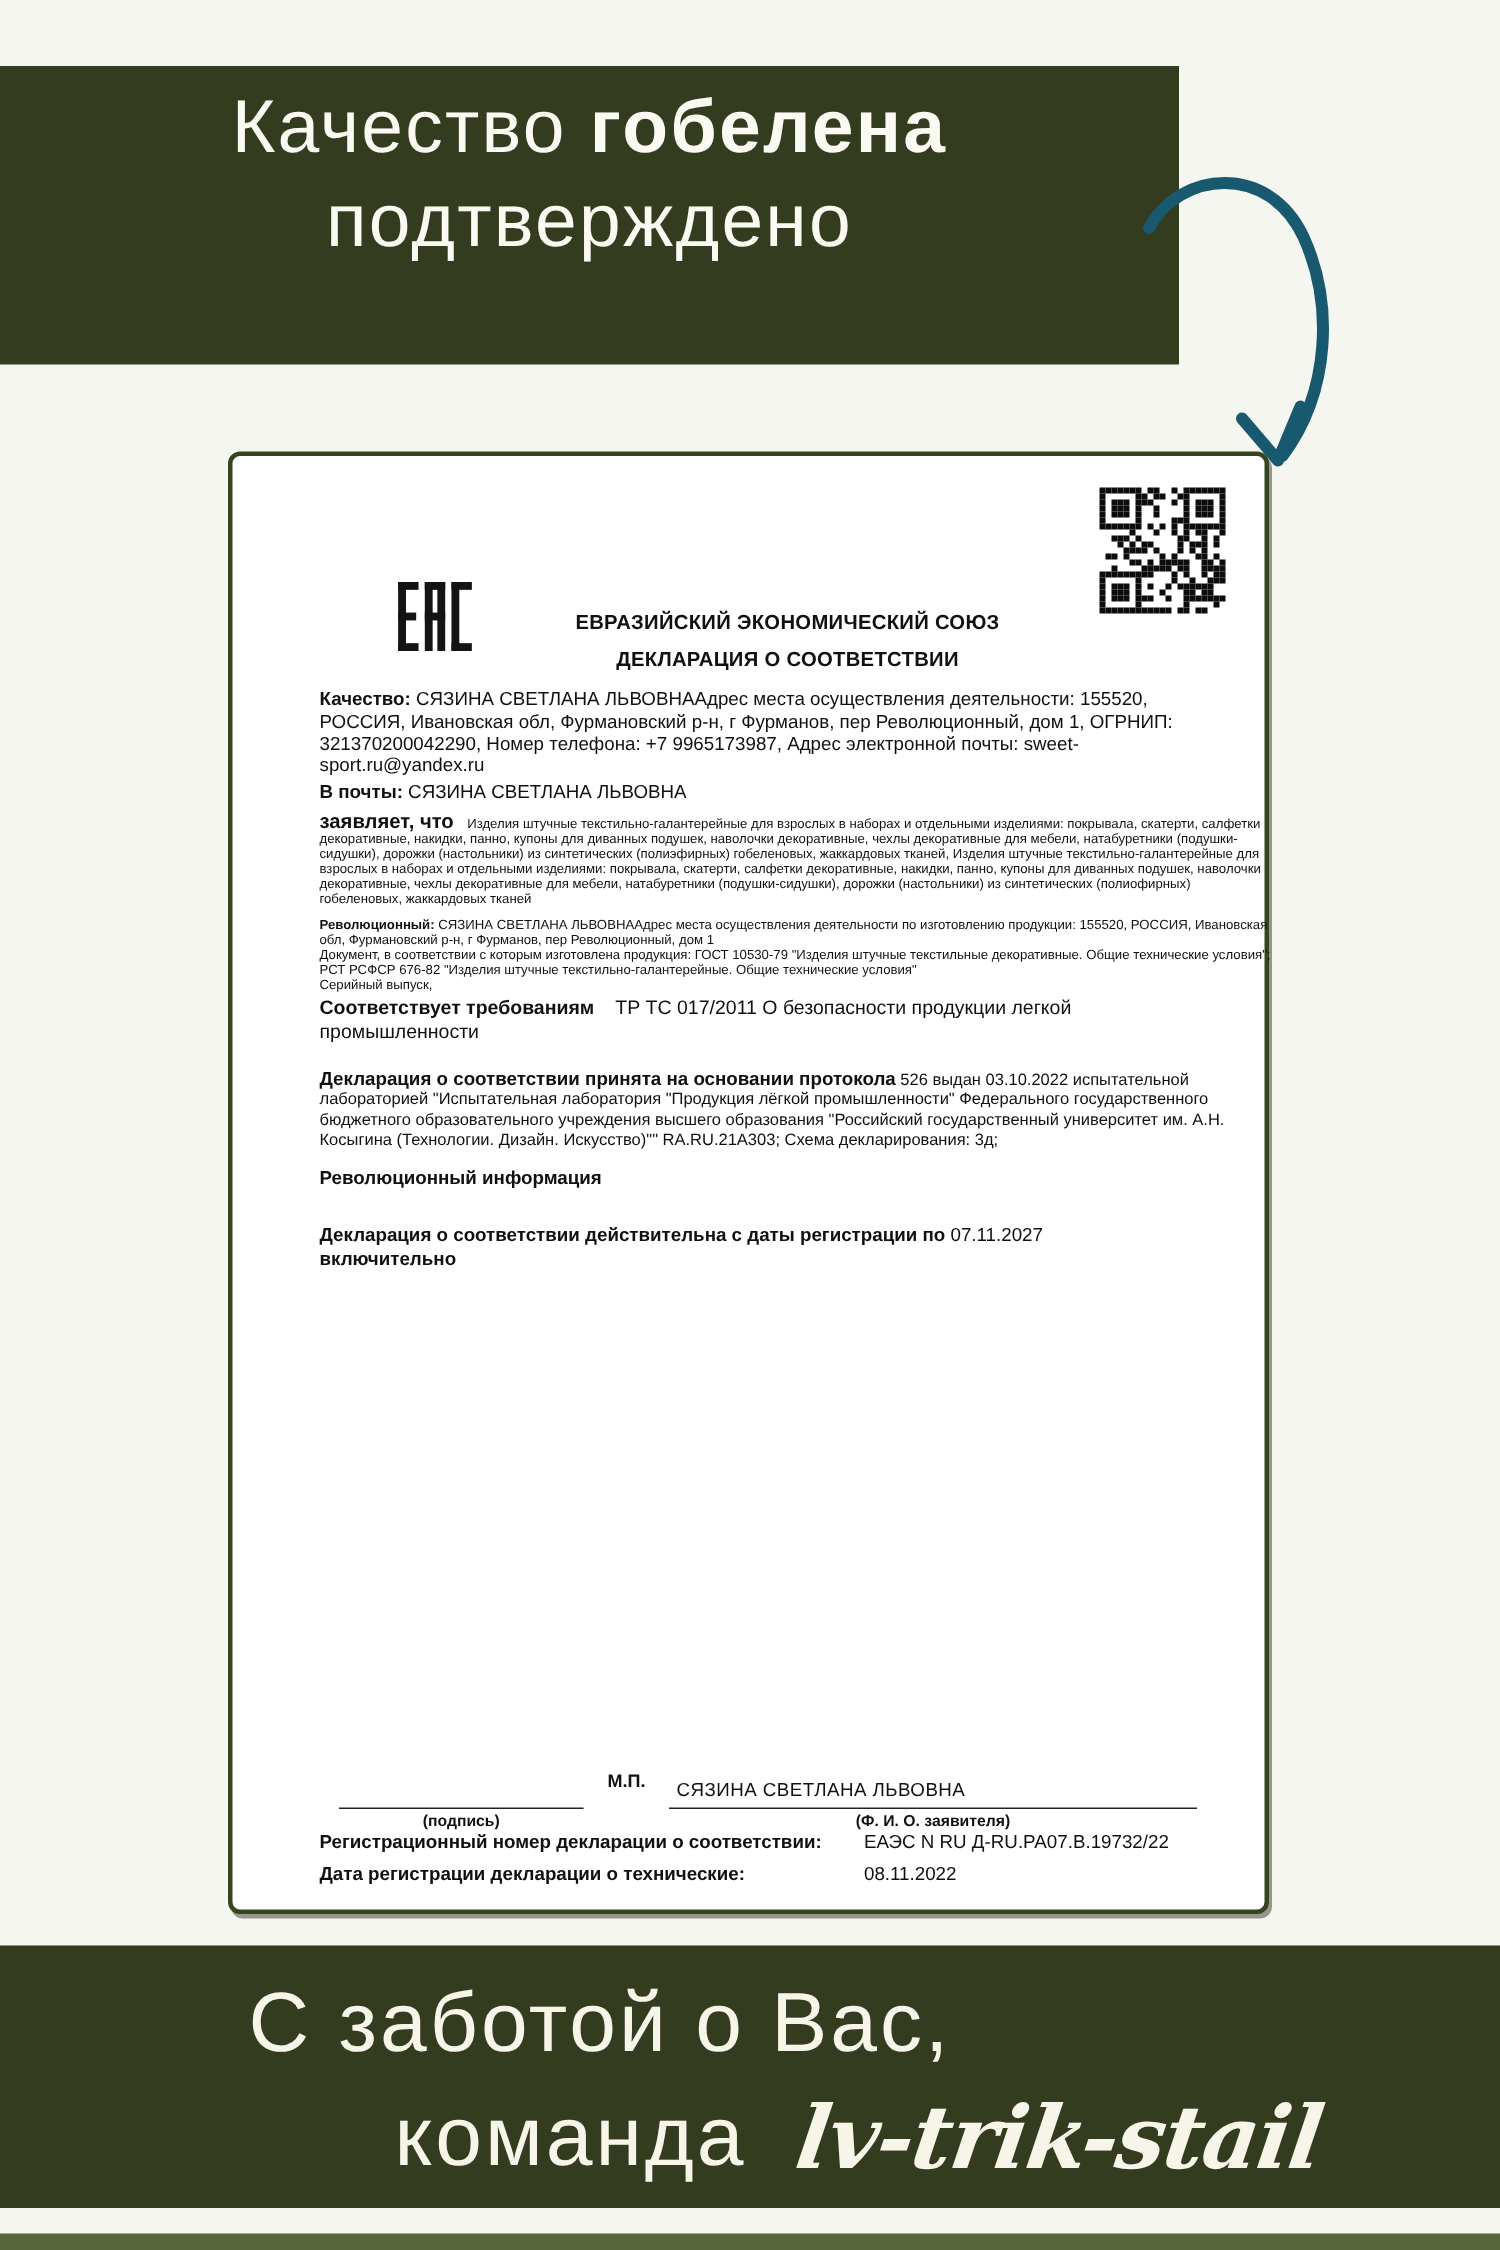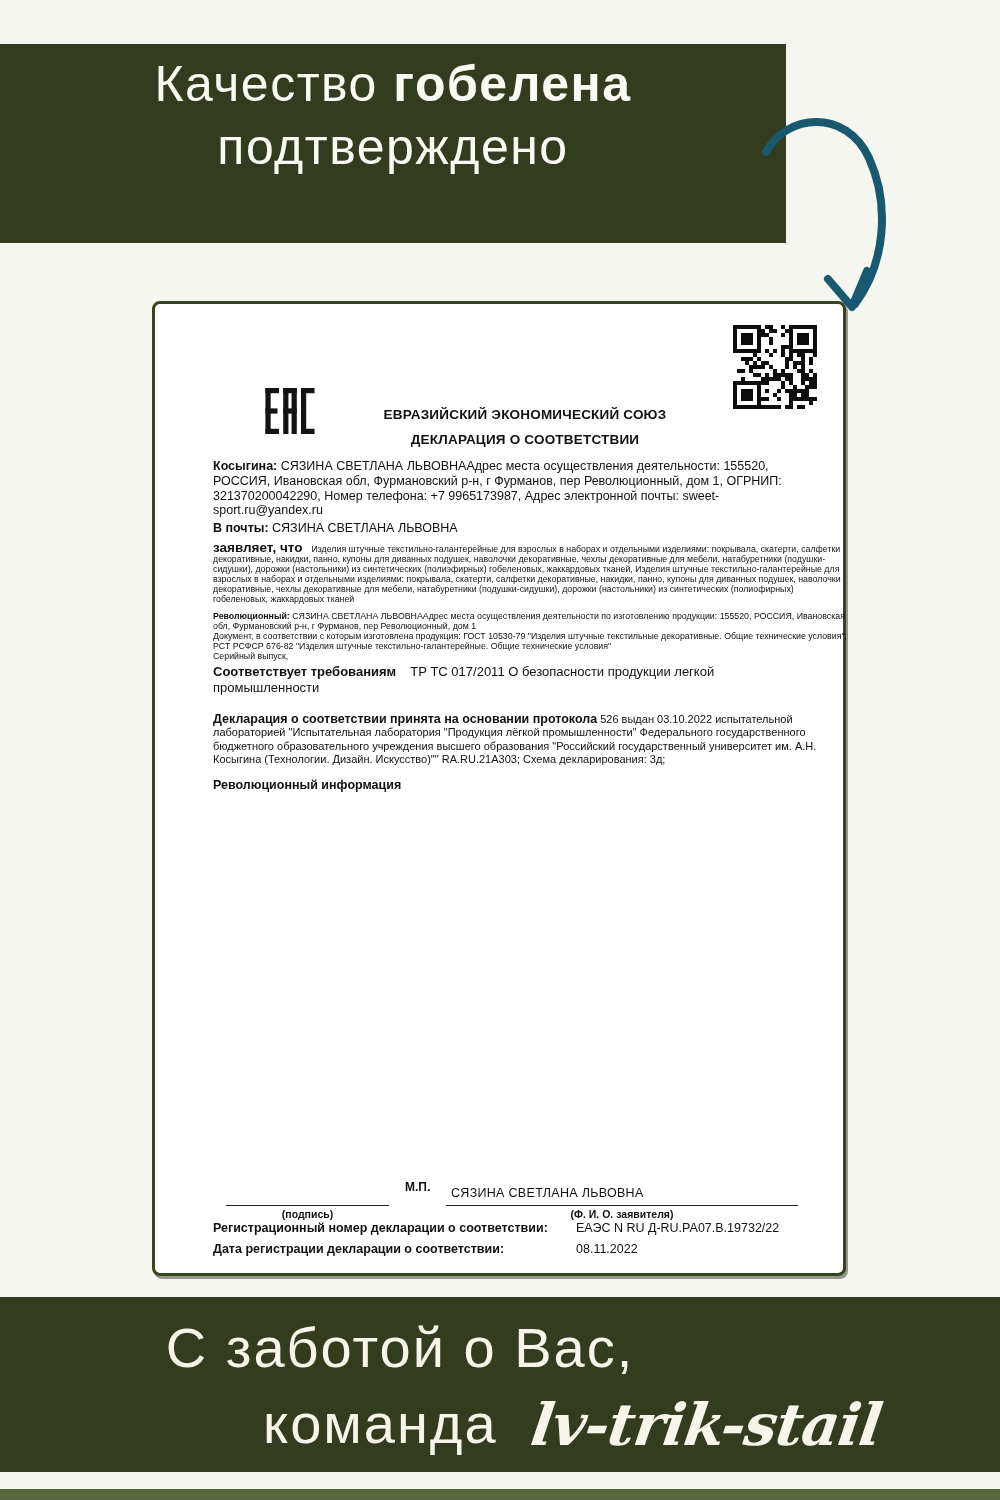--- a/index.html
+++ b/index.html
@@ -376,50 +376,51 @@
     <g transform="translate(34,0)">
       <rect x="0" y="0" width="5" height="44"></rect>
         <rect x="0" y="0" width="13" height="5"></rect>
       <rect x="0" y="39" width="13" height="5"></rect>
     </g>
   </svg>
 
   <div class="abs cert-title t1">ЕВРАЗИЙСКИЙ ЭКОНОМИЧЕСКИЙ СОЮЗ</div>
   <div class="abs cert-title t2">ДЕКЛАРАЦИЯ О СООТВЕТСТВИИ</div>
 
-  <div class="abs p-normal applicant"><span class="lbl">Косыгина:</span><span> СЯЗИНА СВЕТЛАНА ЛЬВОВНААдрес места осуществления деятельности: 155520, РОССИЯ, Ивановская обл, Фурмановский р-н, г Фурманов, пер Революционный, дом 1, ОГРНИП: 321370200042290, Номер телефона: +7 9965173987, Адрес электронной почты: sweet-sport.ru@yandex.ru</span></div>
+  <div class="abs p-normal applicant"><span class="lbl">Качество:</span><span> СЯЗИНА СВЕТЛАНА ЛЬВОВНААдрес места осуществления деятельности: 155520, РОССИЯ, Ивановская обл, Фурмановский р-н, г Фурманов, пер Революционный, дом 1, ОГРНИП: 321370200042290, Номер телефона: +7 9965173987, Адрес электронной почты: sweet-sport.ru@yandex.ru</span></div>
 
   <div class="abs p-normal in-person"><span class="lbl">В почты:</span><span> СЯЗИНА СВЕТЛАНА ЛЬВОВНА</span></div>
 
   <div class="abs p-small declares"><span class="big-lbl">заявляет, что</span><span>Изделия штучные текстильно-галантерейные для взрослых в наборах и отдельными изделиями: покрывала, скатерти, салфетки декоративные, накидки, панно, купоны для диванных подушек, наволочки декоративные, чехлы декоративные для мебели, натабуретники (подушки-сидушки), дорожки (настольники) из синтетических (полиэфирных) гобеленовых, жаккардовых тканей, Изделия штучные текстильно-галантерейные для взрослых в наборах и отдельными изделиями: покрывала, скатерти, салфетки декоративные, накидки, панно, купоны для диванных подушек, наволочки декоративные, чехлы декоративные для мебели, натабуретники (подушки-сидушки), дорожки (настольники) из синтетических (полиофирных) гобеленовых, жаккардовых тканей</span></div>
 
   <div class="abs p-small maker-group">
     <p><span class="lbl">Революционный:</span><span> СЯЗИНА СВЕТЛАНА ЛЬВОВНААдрес места осуществления деятельности по изготовлению продукции: 155520, РОССИЯ, Ивановская обл, Фурмановский р-н, г Фурманов, пер Революционный, дом 1</span></p>
     <p>Документ, в соответствии с которым изготовлена продукция: ГОСТ 10530-79 "Изделия штучные текстильные декоративные. Общие технические условия"; РСТ РСФСР 676-82 "Изделия штучные текстильно-галантерейные. Общие технические условия"</p>
     <p>Серийный выпуск,</p>
   </div>
 
   <div class="abs complies"><span class="lbl">Соответствует требованиям</span><span>ТР ТС 017/2011 О безопасности продукции легкой промышленности</span></div>
 
   <div class="abs protocol"><span class="lbl">Декларация о соответствии принята на основании протокола</span><span> 526 выдан 03.10.2022  испытательной лабораторией "Испытательная лаборатория "Продукция лёгкой промышленности" Федерального государственного бюджетного образовательного учреждения высшего  образования "Российский государственный университет им. А.Н. Косыгина (Технологии. Дизайн. Искусство)"" RA.RU.21A303; Схема декларирования: 3д;</span></div>
 
   <div class="abs additional">Революционный информация</div>
 
+  <div class="abs valid"><span>Декларация о соответствии действительна с даты регистрации по </span><span class="val">07.11.2027</span><br><span>включительно</span></div>
 
   <div class="abs stamp">М.П.</div>
   <div class="abs sig-name">СЯЗИНА СВЕТЛАНА ЛЬВОВНА</div>
 
   <div class="abs sig-line line-left"></div>
   <div class="abs sig-line line-right"></div>
   <div class="abs sig-cap cap-left">(подпись)</div>
   <div class="abs sig-cap cap-right">(Ф. И. О. заявителя)</div>
 
   <div class="abs reg-lbl row1">Регистрационный номер декларации о соответствии:</div>
   <div class="abs reg-val row1">ЕАЭС N RU Д-RU.РА07.В.19732/22</div>
-  <div class="abs reg-lbl row2">Дата регистрации декларации о соответствии:</div>
+  <div class="abs reg-lbl row2">Дата регистрации декларации о технические:</div>
   <div class="abs reg-val row2">08.11.2022</div>
 
 </div>
 
 <div class="bottom-banner">
   <div class="l1">С заботой о Вас,</div>
   <div class="l2"><span>команда</span><span class="brand-script">lv-trik-stail</span></div>
 </div>
 <div class="bottom-edge"></div>
 

